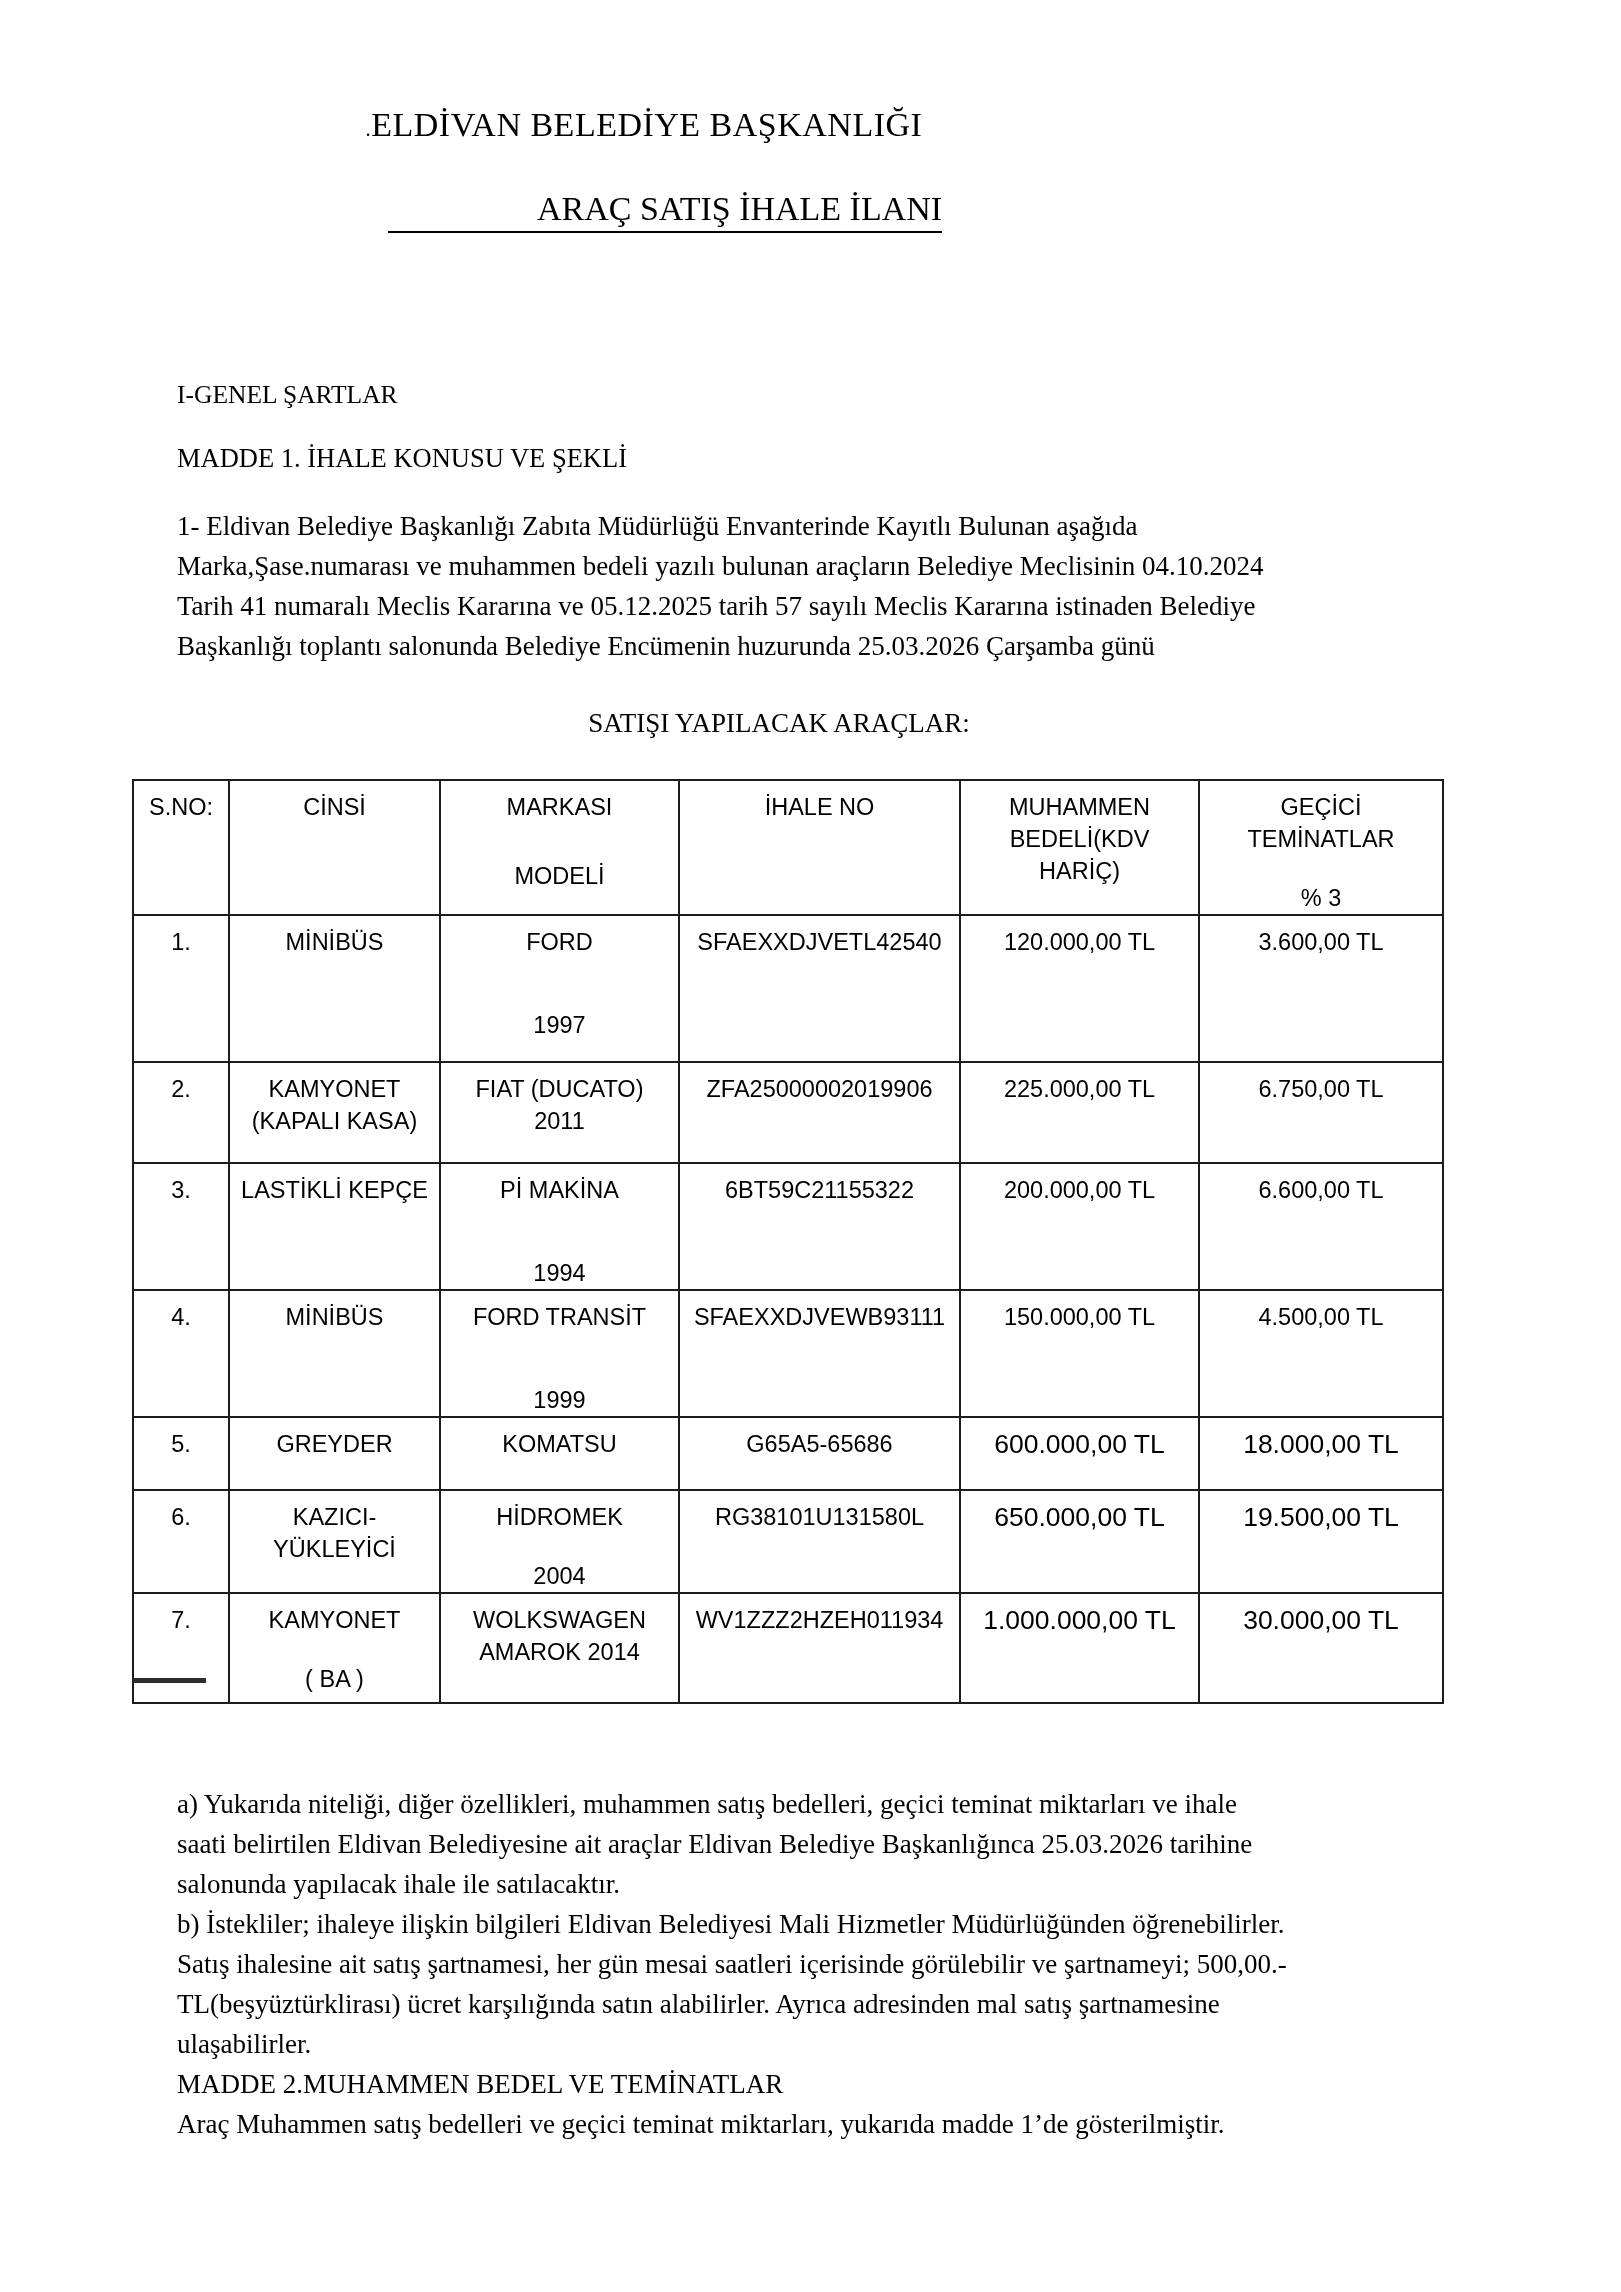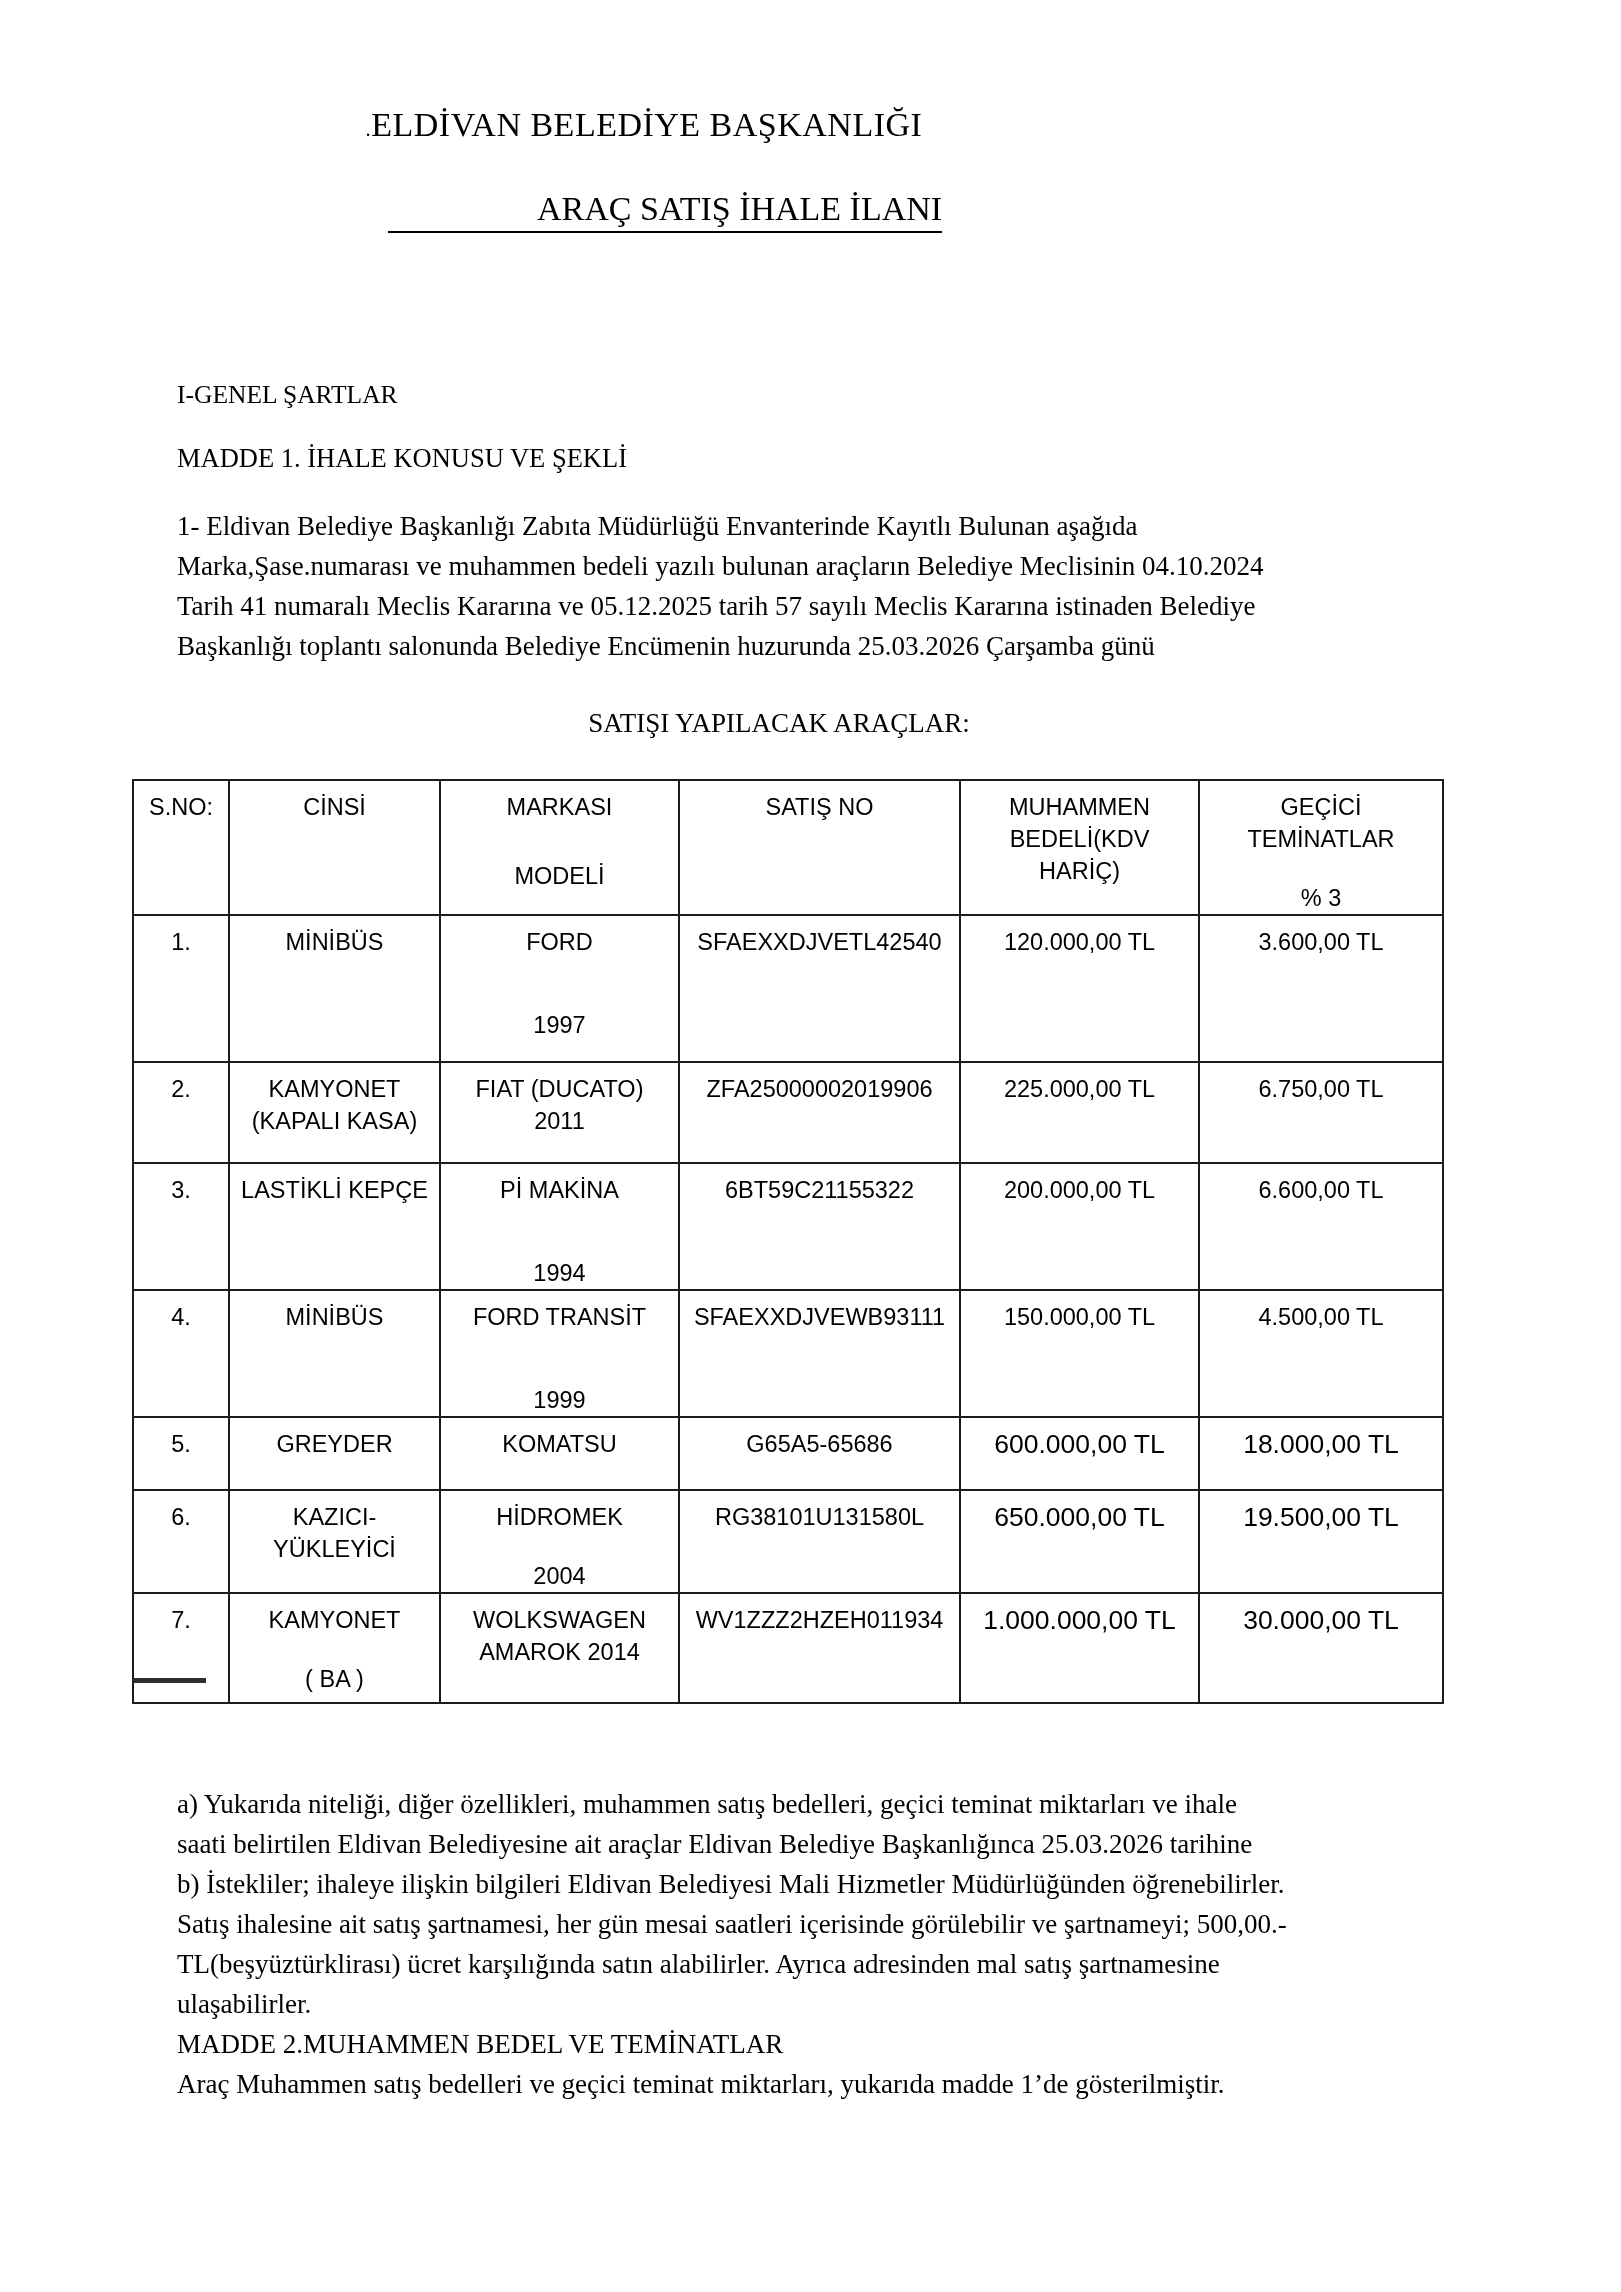--- a/index.html
+++ b/index.html
@@ -116,21 +116,21 @@
             <span class="cell-line">S.NO:</span>
           </td>
         <td>
             <span class="cell-line">CİNSİ</span>
           </td>
         <td>
           <span class="cell-line">MARKASI</span>
           <span class="cell-line gap-md">MODELİ</span>
         </td>
         <td>
-            <span class="cell-line">SATIŞ NO</span>
+            <span class="cell-line">İHALE NO</span>
           </td>
         <td>
           <span class="cell-line">MUHAMMEN</span>
           <span class="cell-line">BEDELİ(KDV</span>
           <span class="cell-line">HARİÇ)</span>
         </td>
         <td>
           <span class="cell-line">GEÇİCİ</span>
           <span class="cell-line">TEMİNATLAR</span>
           <span class="cell-line gap-sm">% 3</span>
@@ -293,20 +293,21 @@
           </td>
       </tr>
     </tbody>
   </table>
 
   <div class="table-bottom-mark"></div>
 
   <div class="notes">
     <div>a) Yukarıda niteliği, diğer özellikleri, muhammen satış bedelleri, geçici teminat miktarları ve ihale</div>
     <div>saati belirtilen Eldivan  Belediyesine ait araçlar Eldivan Belediye Başkanlığınca 25.03.2026  tarihine</div>
+    <div>salonunda yapılacak ihale ile satılacaktır.</div>
     <div>b) İstekliler; ihaleye ilişkin bilgileri Eldivan Belediyesi Mali Hizmetler Müdürlüğünden öğrenebilirler.</div>
     <div>Satış ihalesine ait satış şartnamesi, her gün mesai saatleri içerisinde görülebilir ve şartnameyi; 500,00.-</div>
     <div>TL(beşyüztürklirası) ücret karşılığında satın alabilirler. Ayrıca adresinden mal satış şartnamesine</div>
     <div>ulaşabilirler.</div>
     <div>MADDE 2.MUHAMMEN BEDEL VE TEMİNATLAR</div>
     <div>Araç Muhammen satış bedelleri ve geçici teminat miktarları, yukarıda madde 1’de gösterilmiştir.</div>
   </div>
 
 </div>
 

